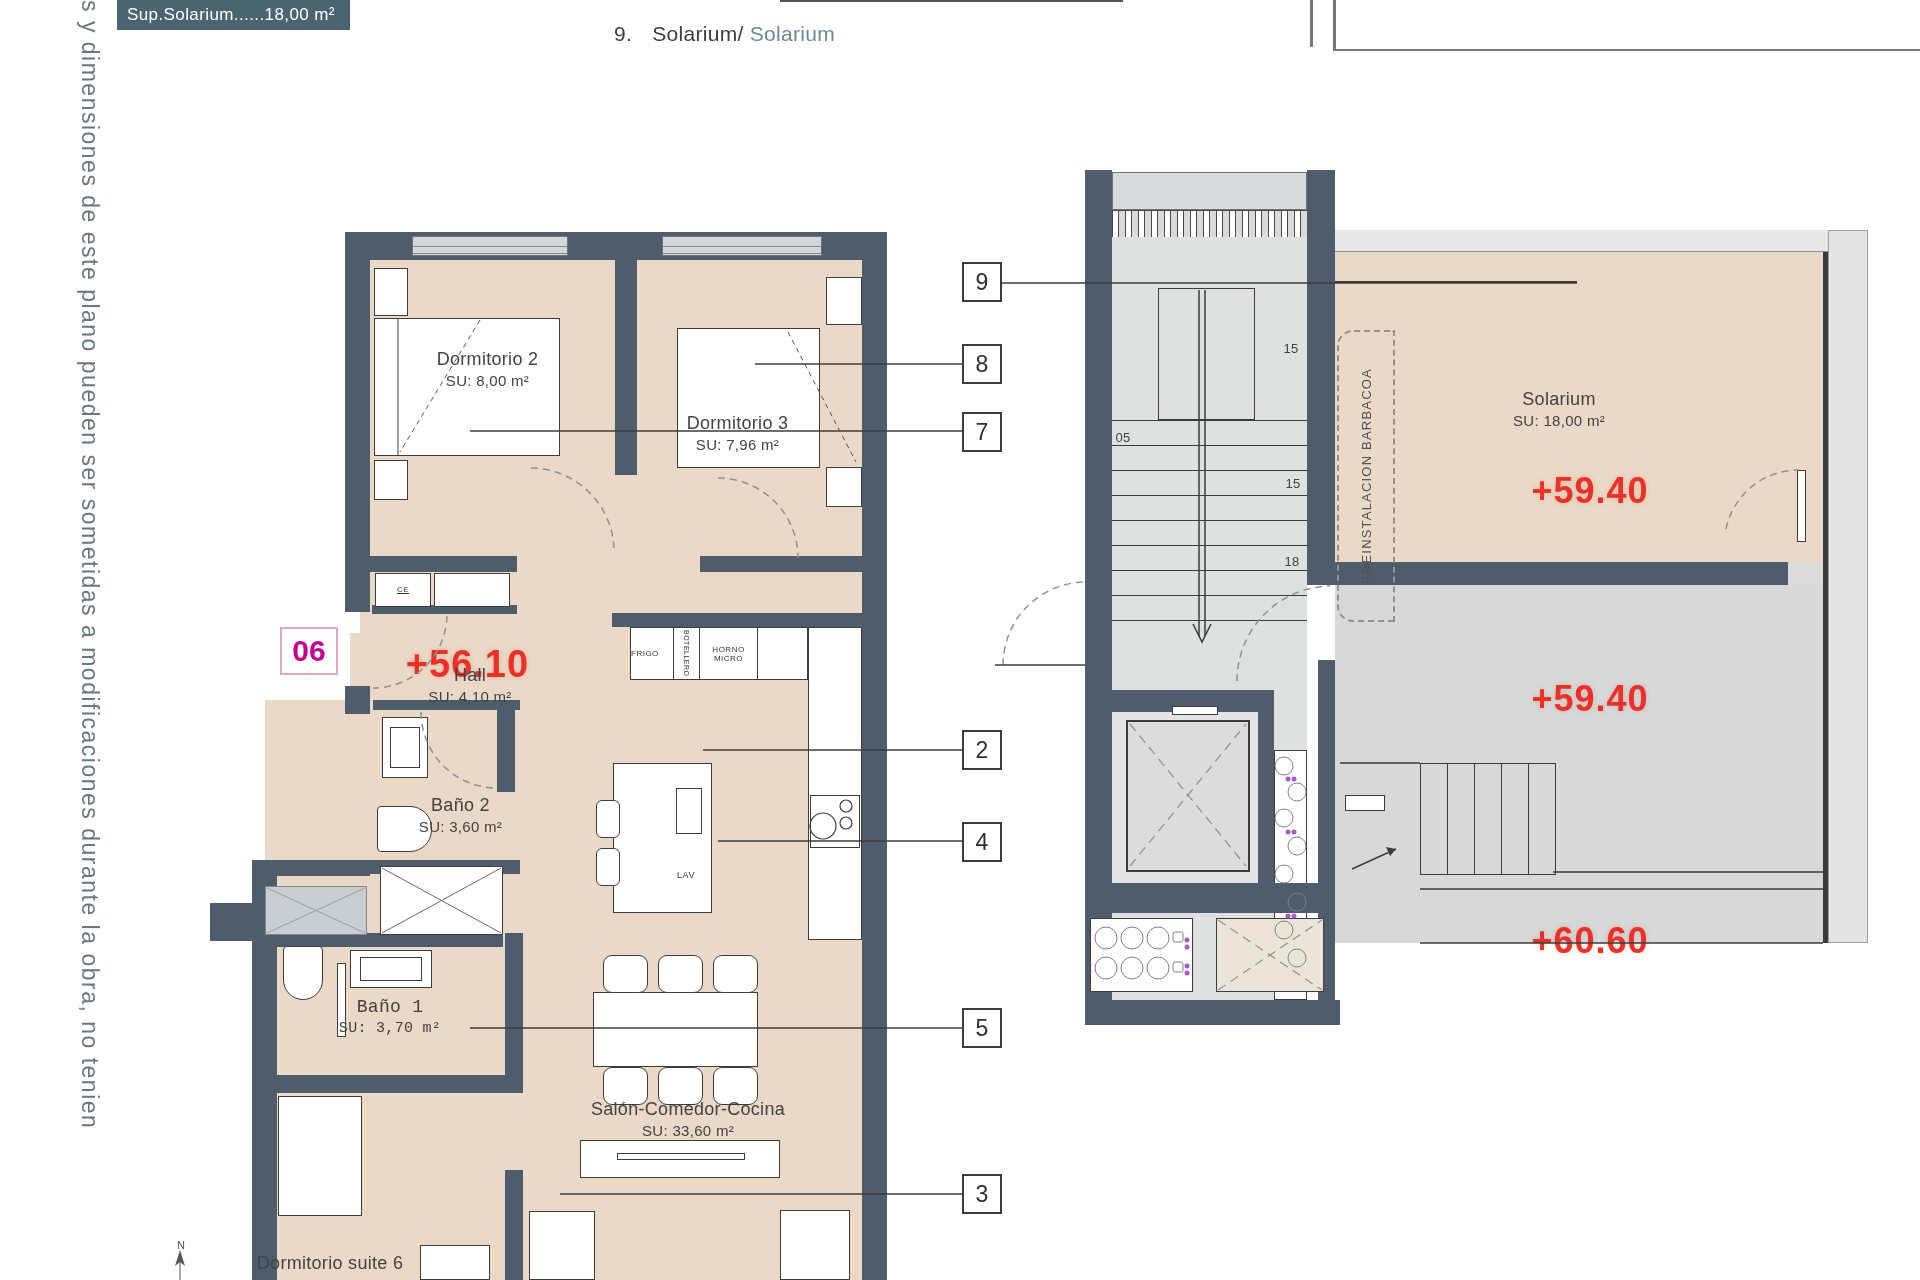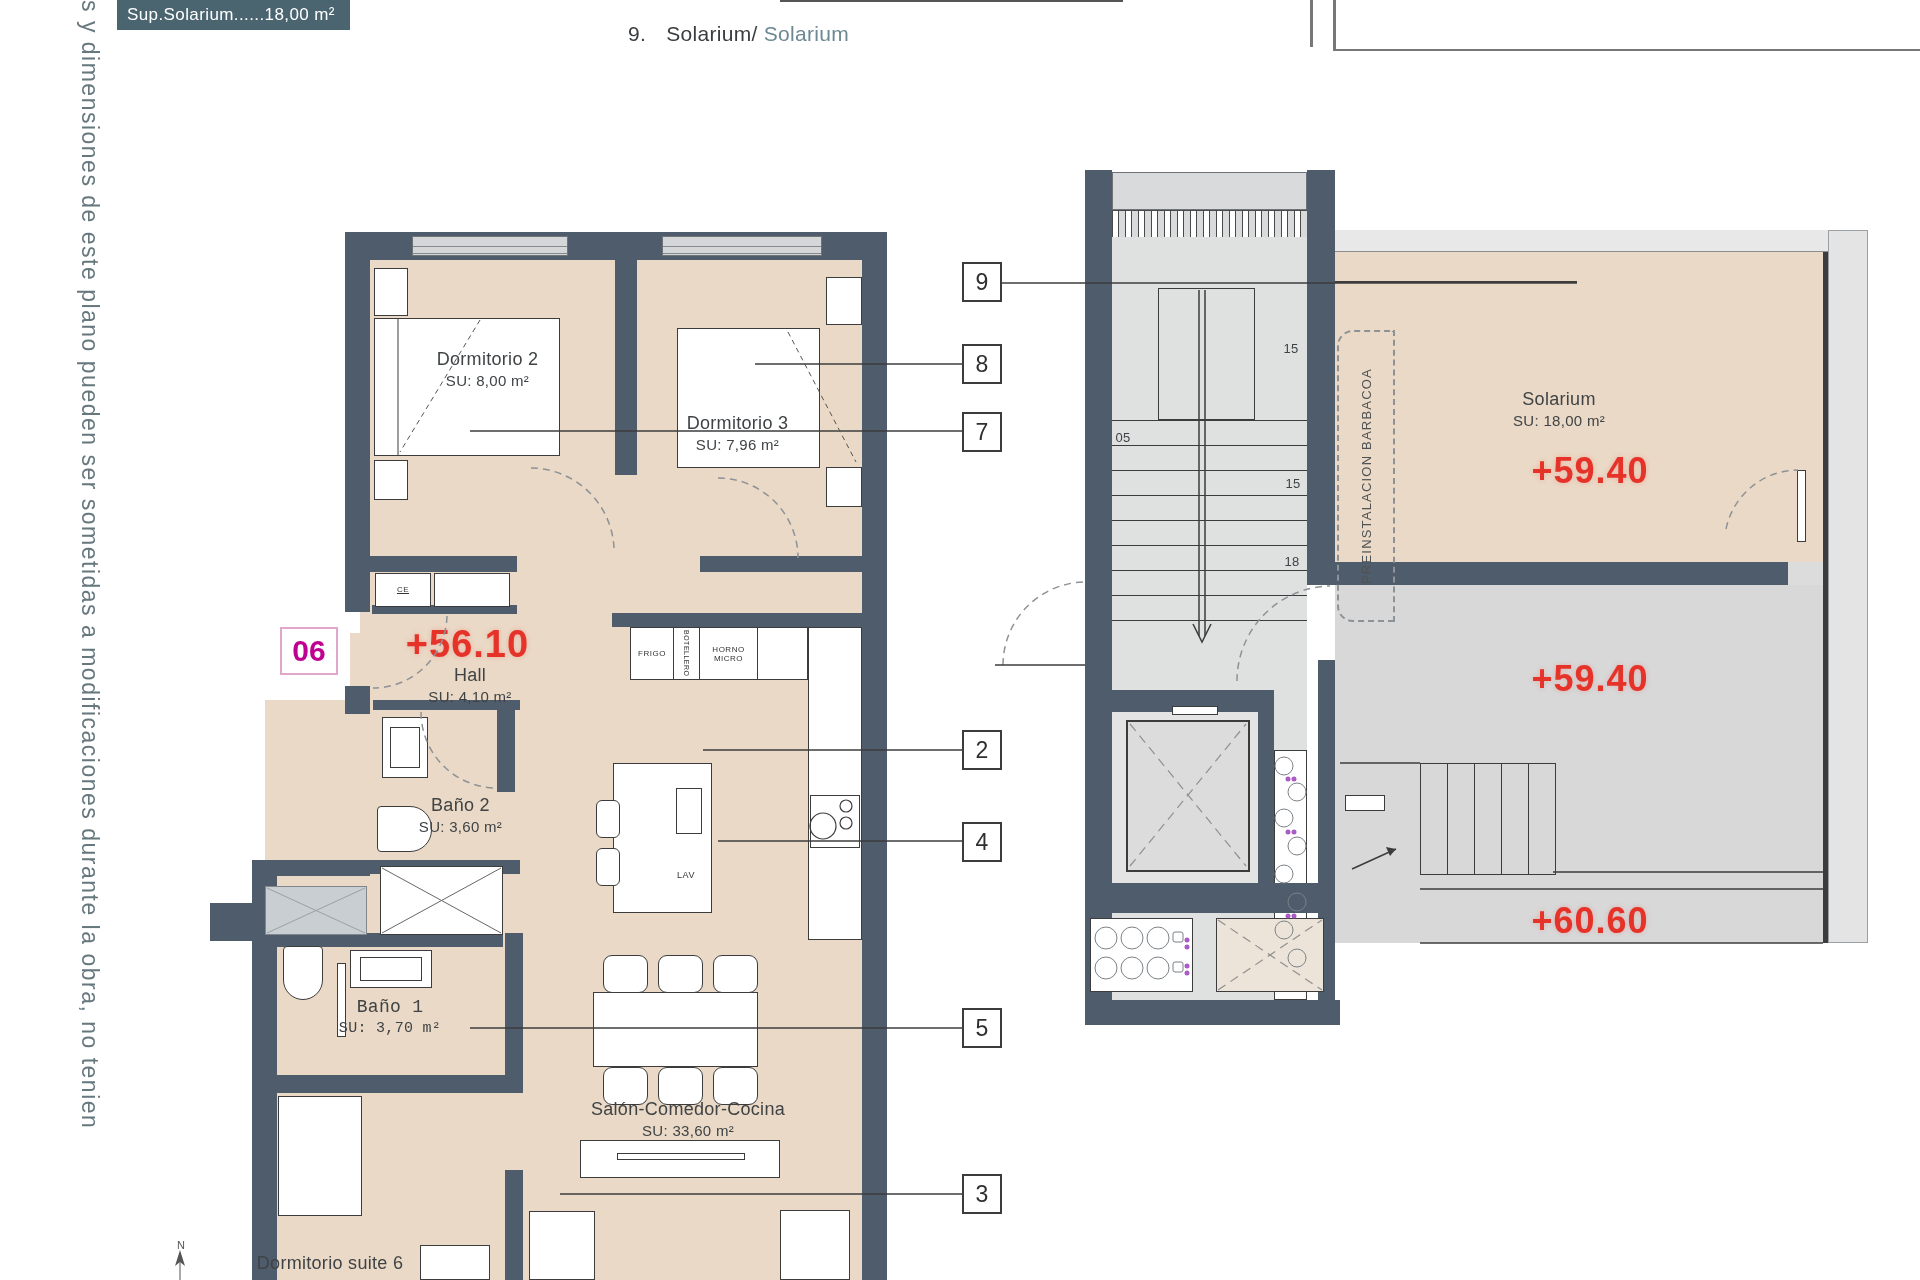--- a/index.html
+++ b/index.html
@@ -7,31 +7,31 @@
          font-family:"Liberation Sans",sans-serif;color:#3f4345;}
   .abs{position:absolute;}
   .wall{position:absolute;background:#4e5c6b;}
   .floor{position:absolute;background:#ead9c6;}
   .gfloor{position:absolute;background:#d8d8d8;}
   .furn{position:absolute;background:#fff;border:1.5px solid #3c3c3c;box-sizing:border-box;}
   .lbl{position:absolute;text-align:center;color:#3f4345;line-height:1.3;letter-spacing:.3px;}
   .room-name{font-size:18px;}
   .room-area{font-size:15px;}
   .tiny{font-size:8px;letter-spacing:.5px;color:#333;}
-  .red{color:#e6332a;font-weight:700;letter-spacing:1px;text-shadow:0 0 5px rgba(230,60,50,.25);}
+  .red{color:#e6332a;font-weight:700;letter-spacing:1px;text-shadow:0 0 5px rgba(230,60,50,.25);margin-top:20px;}
   .callout{position:absolute;width:40px;height:40px;background:#fff;border:2px solid #3c3c3c;
            box-sizing:border-box;display:flex;align-items:center;justify-content:center;
            font-size:23px;color:#2f2f2f;}
   .window{position:absolute;background:linear-gradient(180deg,#d5d6d7 0 9px,#84898d 9px 10px,#d5d6d7 10px 16px,#84898d 16px 17px,#d5d6d7 17px 20px);border:1px solid #6d7378;box-sizing:border-box;}
   .vtext{writing-mode:vertical-rl;text-orientation:sideways;}
   .vnote{position:absolute;left:76px;top:0;height:1280px;writing-mode:vertical-rl;text-orientation:sideways;
          font-size:23px;color:#66777e;letter-spacing:1.5px;white-space:nowrap;}
   .legend{position:absolute;left:117px;top:0;width:233px;height:30px;background:#4a6470;color:#fff;
           font-size:17px;display:flex;align-items:center;padding-left:10px;box-sizing:border-box;letter-spacing:.4px;}
-  .header{position:absolute;left:628px;top:22px;font-size:21px;letter-spacing:.3px;}
+  .header{position:absolute;left:614px;top:22px;font-size:21px;letter-spacing:.3px;}
   .header .dark{color:#3a3d3f;} .header .teal{color:#6b8893;}
   .badge06{position:absolute;left:280px;top:627px;width:54px;height:44px;border:2px solid #e0a6cb;
            color:#bf0090;font-weight:700;font-size:30px;display:flex;align-items:center;justify-content:center;background:#fff;}
   .treads{position:absolute;background-image:repeating-linear-gradient(180deg,#3c3c3c 0 1px,transparent 1px 25px);}
   .treads-v{position:absolute;background-image:repeating-linear-gradient(90deg,#3c3c3c 0 1px,transparent 1px 27px);
             border-top:1.5px solid #3c3c3c;border-bottom:1.5px solid #3c3c3c;border-right:1.5px solid #3c3c3c;}
   .grille{position:absolute;background:repeating-linear-gradient(90deg,#4a4a4a 0 1px,#ffffff 1px 6px,#4a4a4a 6px 7px,#d9dadb 7px 13px);
           border-top:1px solid #4a4a4a;border-bottom:1px solid #4a4a4a;}
   .barb{position:absolute;left:1337px;top:330px;width:58px;height:292px;border:2px dashed #8d9296;
         border-radius:0 16px 16px 0;display:flex;align-items:center;justify-content:center;
@@ -88,21 +88,21 @@
   <div class="furn" style="left:374px;top:318px;width:186px;height:138px;"></div>
   <div class="furn" style="left:374px;top:460px;width:34px;height:40px;"></div>
   <div class="furn" style="left:677px;top:328px;width:143px;height:140px;"></div>
   <div class="furn" style="left:826px;top:277px;width:36px;height:48px;"></div>
   <div class="furn" style="left:826px;top:467px;width:36px;height:40px;"></div>
   <div class="furn" style="left:375px;top:573px;width:56px;height:34px;"></div>
   <div class="furn" style="left:434px;top:573px;width:76px;height:34px;"></div>
   <div class="lbl tiny" style="left:380px;top:585px;width:46px;text-decoration:underline;">CE</div>
 
   <div class="abs" style="left:630px;top:627px;width:178px;height:53px;background:#fff;border:1.5px solid #3c3c3c;box-sizing:border-box;display:flex;">
-    <div style="width:42px;border-right:1px solid #3c3c3c;display:flex;align-items:center;justify-content:center;">
+    <div style="width:42px;border-right:1px solid #3c3c3c;display:flex;align-items:center;justify-content:flex-start;">
         <span class="tiny">FRIGO</span>
       </div>
     <div style="width:25px;border-right:1px solid #3c3c3c;display:flex;align-items:center;justify-content:center;">
         <span class="tiny vtext" style="font-size:7px;">BOTELLERO</span>
       </div>
     <div style="width:57px;border-right:1px solid #3c3c3c;display:flex;flex-direction:column;align-items:center;justify-content:center;">
       <span class="tiny">HORNO</span>
       <span class="tiny">MICRO</span>
     </div>
     <div style="flex:1;"></div>

